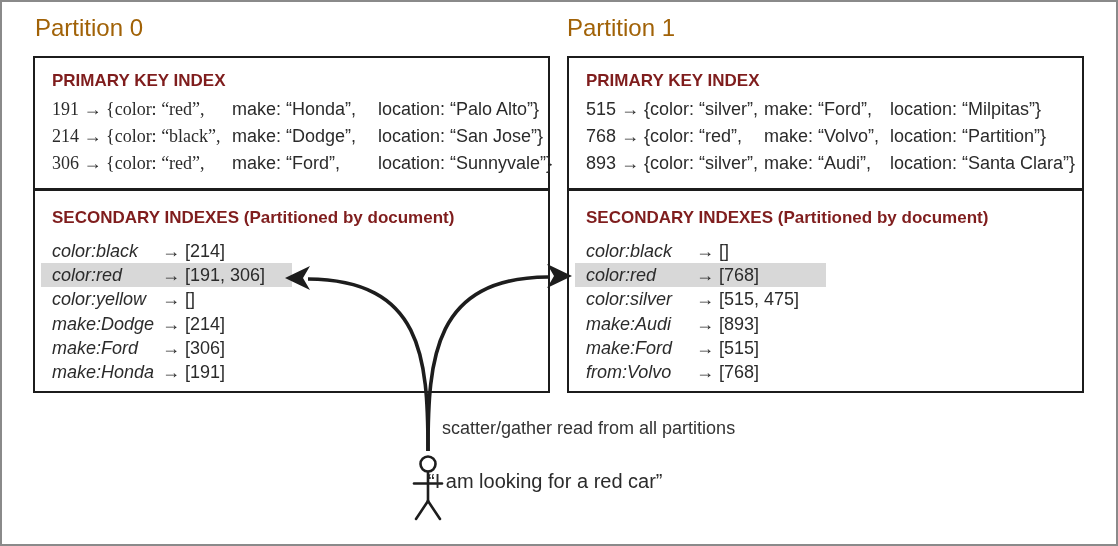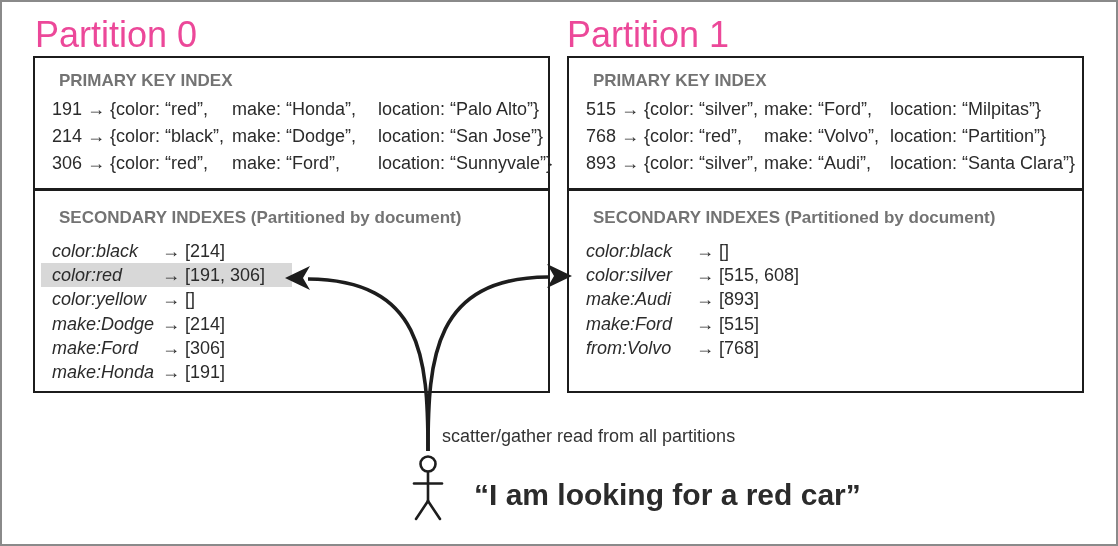--- a/index.html
+++ b/index.html
@@ -1,40 +1,40 @@
 <!DOCTYPE html>
 <html><head>
 <meta charset="utf-8">
 <style>
   html,body{margin:0;padding:0;background:#fff;}
   #canvas{
     position:relative;width:1118px;height:546px;box-sizing:border-box;
     background:#ffffff;border:2px solid #8a8a8a;overflow:hidden;
     font-family:"Liberation Sans",sans-serif;color:#2b2b2b;
   }
-  .ptitle{position:absolute;top:12px;font-size:36px;font-weight:400;color:#ec4899;white-space:nowrap;}
+  .ptitle{position:absolute;top:12px;font-size:24px;font-weight:400;color:#a16207;white-space:nowrap;}
   #title0{left:33px;} #title1{left:565px;text-align:center;}
   .pbox{position:absolute;top:54px;width:517px;height:337px;box-sizing:border-box;
     border:2.5px solid #1c1c1c;background:#fff;}
   #box0{left:31px;} #box1{left:565px;}
   .divider{position:absolute;left:0;top:130px;width:100%;height:2.5px;background:#1c1c1c;}
-  .sechdr{position:absolute;left:24px;font-size:17px;font-weight:700;color:#737373;white-space:nowrap;}
+  .sechdr{position:absolute;left:17px;font-size:17px;font-weight:700;color:#7f1d1d;white-space:nowrap;}
   .pki-hdr{top:13px;} .si-hdr{top:150px;}
   .prows{position:absolute;left:17px;top:38px;font-size:18px;line-height:27px;white-space:nowrap;}
   .prow span{display:inline-block;}
-  #box0 .pc1{width:180px;} #box0 .pc2{width:146px;}
+  #box0 .pc1{width:180px;font-family:Liberation Serif, serif;} #box0 .pc2{width:146px;}
   #box1 .pc1{width:178px;} #box1 .pc2{width:126px;}
   .srows{position:absolute;left:6px;top:181px;font-size:18px;line-height:24.2px;}
   .srow{width:240px;padding-left:11px;white-space:nowrap;}
   .srow.highlight{background:#d8d8d8;}
   .skey{display:inline-block;width:110px;font-style:italic;}
   #overlay{position:absolute;left:0;top:0;width:1118px;height:546px;}
-  .note{position:absolute;white-space:nowrap;color:#333;margin-top:8px;}
+  .note{position:absolute;white-space:nowrap;color:#333;}
   #scatter-note{left:440px;top:416px;font-size:18px;}
-  #quote-note{left:472px;top:468px;font-size:30px;color:#2b2b2b;font-weight:bold;}
+  #quote-note{left:426px;top:468px;font-size:20px;color:#2b2b2b;}
 </style>
 </head>
 <body>
 
 <div id="canvas">
 
   <div class="ptitle" id="title0">Partition 0</div>
   <div class="ptitle" id="title1">Partition 1</div>
 
   <div class="pbox" id="box0">
@@ -72,21 +72,22 @@
         <span class="pc1">768 → {color: “red”,</span><span class="pc2">make: “Volvo”,</span><span class="pc3">location: “Partition”}</span>
       </div>
       <div class="prow">
         <span class="pc1">893 → {color: “silver”,</span><span class="pc2">make: “Audi”,</span><span class="pc3">location: “Santa Clara”}</span>
       </div>
     </div>
     <div class="divider"></div>
     <div class="sechdr si-hdr">SECONDARY INDEXES (Partitioned by document)</div>
     <div class="srows">
       <div class="srow"><span class="skey">color:black</span><span class="sval">→ []</span></div>
-      <div class="srow"><span class="skey">color:silver</span><span class="sval">→ [515, 608]</span></div>
+      <div class="srow highlight"><span class="skey">color:red</span><span class="sval">→ [768]</span></div>
+      <div class="srow"><span class="skey">color:silver</span><span class="sval">→ [515, 475]</span></div>
       <div class="srow"><span class="skey">make:Audi</span><span class="sval">→ [893]</span></div>
       <div class="srow"><span class="skey">make:Ford</span><span class="sval">→ [515]</span></div>
       <div class="srow"><span class="skey">from:Volvo</span><span class="sval">→ [768]</span></div>
     </div>
   </div>
 
   <svg id="overlay" viewBox="0 0 1118 546">
     <g stroke="#1d1d1d" stroke-width="3.6" fill="none">
       <path d="M 426 449 C 426 355 420 278 306 277"></path>
       <path d="M 426 449 C 426 355 432 276 546 275"></path>

